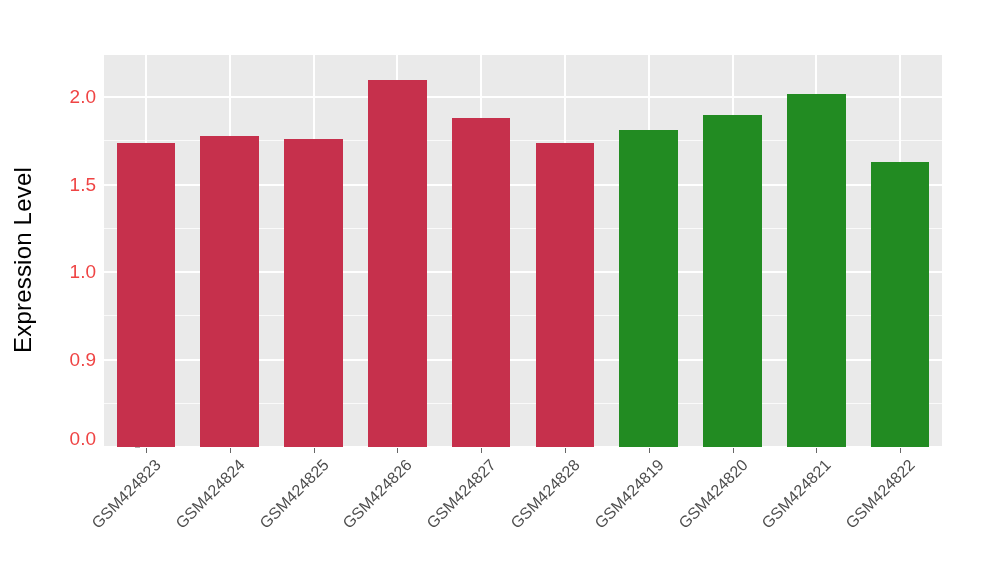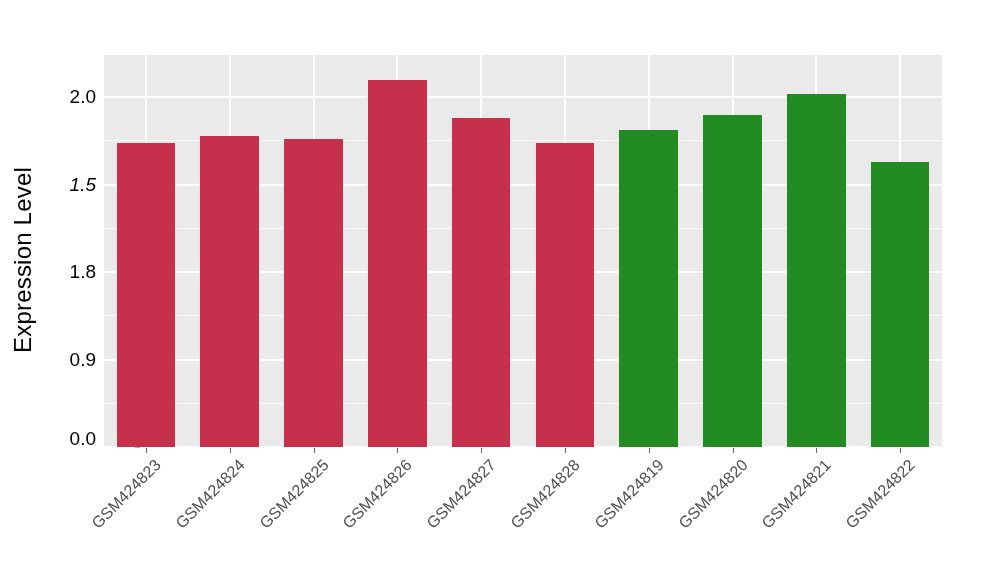--- a/index.html
+++ b/index.html
@@ -44,21 +44,21 @@
     white-space: nowrap;
   }
 
   
   .y-tick-label {
     position: absolute;
     right: 0;
     width: 52px;
     text-align: right;
     font-size: 19px;
-    color: #000000;
+    color: #ef4444;
     transform: translateY(-50%);
     white-space: nowrap;
   }
   #y-tick-labels {
     position: absolute;
     left: 38px;
     top: 0;
     width: 58px;
     height: 580px;
   }
@@ -137,23 +137,23 @@
 
   <div class="y-axis-title">
     <span class="y-axis-title-inner">Expression Level</span>
   </div>
 
   <div id="y-tick-labels">
       <div class="y-tick-label" style="top: 439px;">0.0</div>
       <div class="y-tick-mark" style="top: 447px;"></div>
       <div class="y-tick-label" style="top: 359.5px;">0.9</div>
       <div class="y-tick-mark" style="top: 359.5px;"></div>
-      <div class="y-tick-label" style="top: 272px;">1.8</div>
+      <div class="y-tick-label" style="top: 272px;">1.0</div>
       <div class="y-tick-mark" style="top: 272px;"></div>
-      <div class="y-tick-label" style="top: 184.5px; font-style: italic;">1.5</div>
+      <div class="y-tick-label" style="top: 184.5px;">1.5</div>
       <div class="y-tick-mark" style="top: 184.5px;"></div>
       <div class="y-tick-label" style="top: 97px;">2.0</div>
       <div class="y-tick-mark" style="top: 97px;"></div>
     </div>
 
   <div id="panel">
       <div class="grid-minor-y" style="top: 347.75px; background: rgb(255, 255, 255);"></div>
       <div class="grid-minor-y" style="top: 260.25px; background: rgb(255, 255, 255);"></div>
       <div class="grid-minor-y" style="top: 172.75px; background: rgb(255, 255, 255);"></div>
       <div class="grid-minor-y" style="top: 85.25px; background: rgb(255, 255, 255);"></div>

